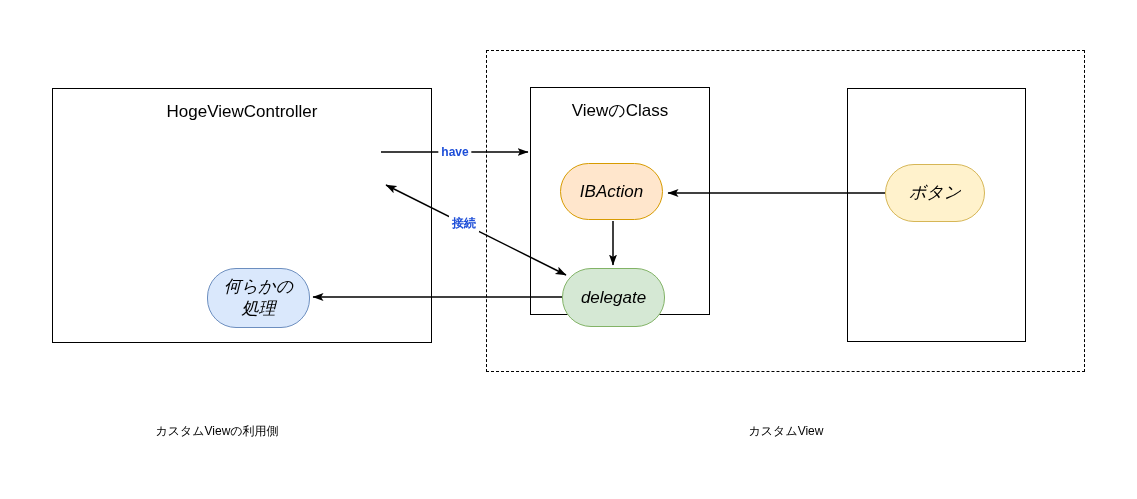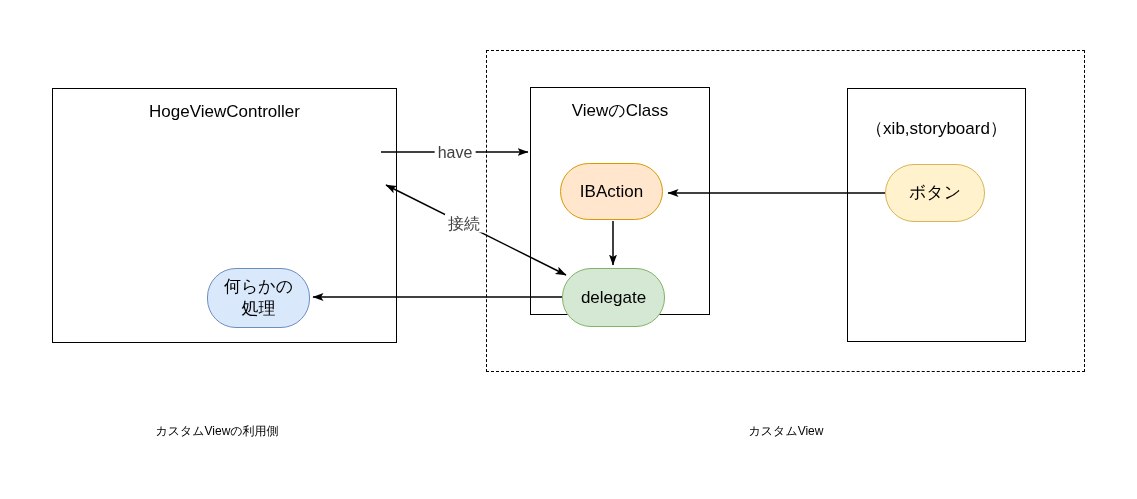--- a/index.html
+++ b/index.html
@@ -34,61 +34,63 @@
   .dashed-box {
     position: absolute;
     left: 486px;
     top: 50px;
     width: 599px;
     height: 322px;
     border: 1.5px dashed #000000;
     box-sizing: border-box;
     background: transparent;
   }
-  .left-box   { left: 52px;  top: 88px; width: 345px; height: 255px; }
+  .left-box   { left: 52px;  top: 88px; width: 380px; height: 255px; }
   .view-box   { left: 530px; top: 87px; width: 180px; height: 228px; }
   .layout-box { left: 847px; top: 88px; width: 179px; height: 254px; }
 
   .node {
     position: absolute;
     box-sizing: border-box;
     border-radius: 29px;
     border-style: solid;
     border-width: 1.5px;
     display: flex;
     flex-direction: column;
     align-items: center;
     justify-content: center;
     font-size: 17px;
     line-height: 22px;
     text-align: center;
     color: #000000;
+    font-style: italic;
   }
   .node-shori    { left: 207px; top: 268px; width: 103px; height: 60px; background: #dae8fc; border-color: #6c8ebf; }
   .node-ibaction { left: 560px; top: 163px; width: 103px; height: 57px; background: #ffe6cc; border-color: #d79b00; }
   .node-delegate { left: 562px; top: 268px; width: 103px; height: 59px; background: #d5e8d4; border-color: #82b366; }
   .node-button   { left: 885px; top: 164px; width: 100px; height: 58px; background: #fff2cc; border-color: #d6b656; }
 
   .edges-layer {
     position: absolute;
     left: 0;
     top: 0;
     width: 1137px;
     height: 499px;
     pointer-events: none;
   }
   .edge-label {
     position: absolute;
     transform: translate(-50%, -50%);
     background: #ffffff;
     padding: 0 3px;
-    font-size: 16px;
+    font-size: 12px;
     line-height: 19px;
-    color: #404040;
+    color: #1d4ed8;
     white-space: nowrap;
+    font-weight: bold;
   }
   .caption {
     position: absolute;
     transform: translateX(-50%);
     font-size: 12px;
     line-height: 20px;
     color: #000000;
     white-space: nowrap;
   }
 </style>
@@ -101,21 +103,20 @@
 
   <div class="box left-box">
     <div class="box-title" style="top: 13px;">HogeViewController</div>
   </div>
 
   <div class="box view-box">
     <div class="box-title" style="top: 13px;">ViewのClass</div>
   </div>
 
   <div class="box layout-box">
-    <div class="box-title" style="top: 30px;">（xib,storyboard）</div>
   </div>
 
   <div class="node node-shori">
     <span>何らかの</span>
     <span>処理</span>
   </div>
 
   <div class="node node-ibaction">
     <span>IBAction</span>
   </div>

